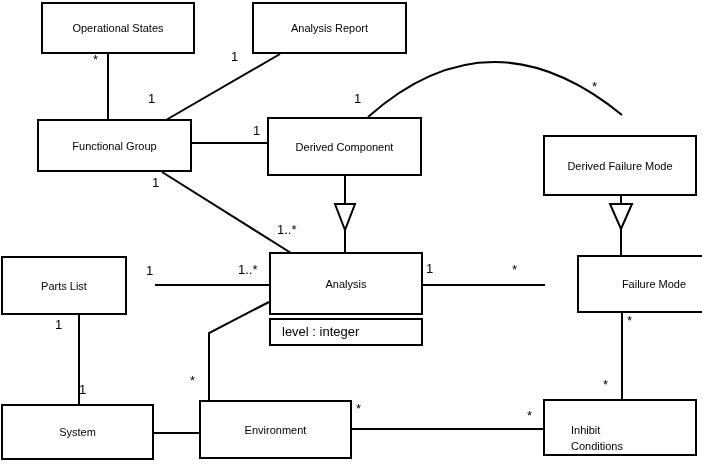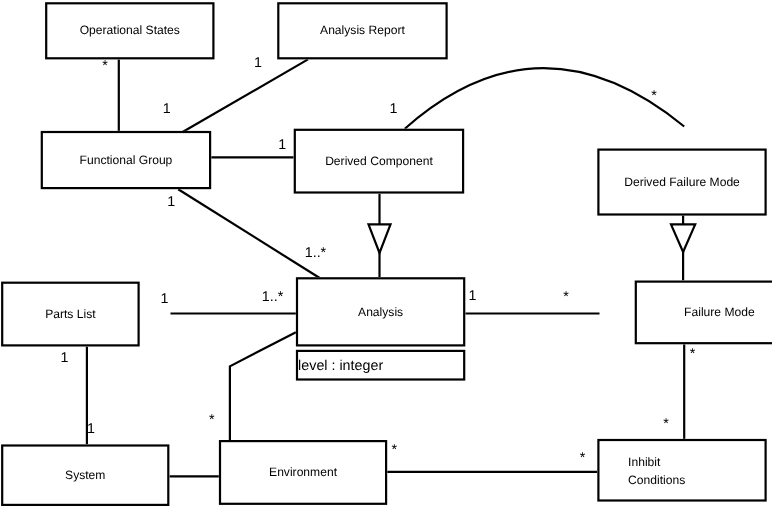--- a/index.html
+++ b/index.html
@@ -30,20 +30,21 @@
     line-height: 16px;
   }
   .uml-attr {
     position: absolute;
     box-sizing: border-box;
     border: 2px solid #000;
     background: #fff;
     display: flex;
     align-items: center;
     justify-content: flex-start;
+    padding-left: 11px;
     font-size: 13px;
     line-height: 16px;
   }
   .mult {
     position: absolute;
     font-size: 13px;
     line-height: 13px;
     white-space: nowrap;
   }
   
@@ -52,21 +53,21 @@
   #box-functional-group     { left: 37px;  top: 119px; width: 155px; height: 53px; }
   #box-derived-component    { left: 267px; top: 117px; width: 155px; height: 59px; }
   #box-derived-failure-mode { left: 543px; top: 116px; width: 154px; height: 61px; margin-top: 19px; }
   #box-parts-list           { left: 1px;   top: 256px; width: 126px; height: 59px; }
   #box-component-main       { left: 269px; top: 252px; width: 154px; height: 63px; }
   #box-component-attr       { left: 269px; top: 318px; width: 154px; height: 28px; }
   #box-failure-mode         { left: 545px; top: 255px; width: 154px; height: 58px; margin-left: 32px; }
   #box-system               { left: 1px;   top: 404px; width: 153px; height: 56px; }
   #box-environment          { left: 199px; top: 400px; width: 153px; height: 59px; }
   #box-inhibit-conditions   { left: 543px; top: 399px; width: 154px; height: 57px;
-                              justify-content: flex-start; align-items: center;
+                              justify-content: flex-start; align-items: flex-end;
                               text-align: left; padding: 3px 0 0 26px; white-space: pre-line; }
   
   #m-opstates-star { left: 93px;  top: 53px;  }
   #m-fg-op         { left: 148px; top: 92px;  }
   #m-ar            { left: 231px; top: 50px;  }
   #m-dc-fg         { left: 253px; top: 124px; }
   #m-fg-comp       { left: 152px; top: 176px; }
   #m-comp-fg       { left: 277px; top: 223px; }
   #m-dc-arc        { left: 354px; top: 92px;  }
   #m-dfm-arc       { left: 592px; top: 80px;  }

